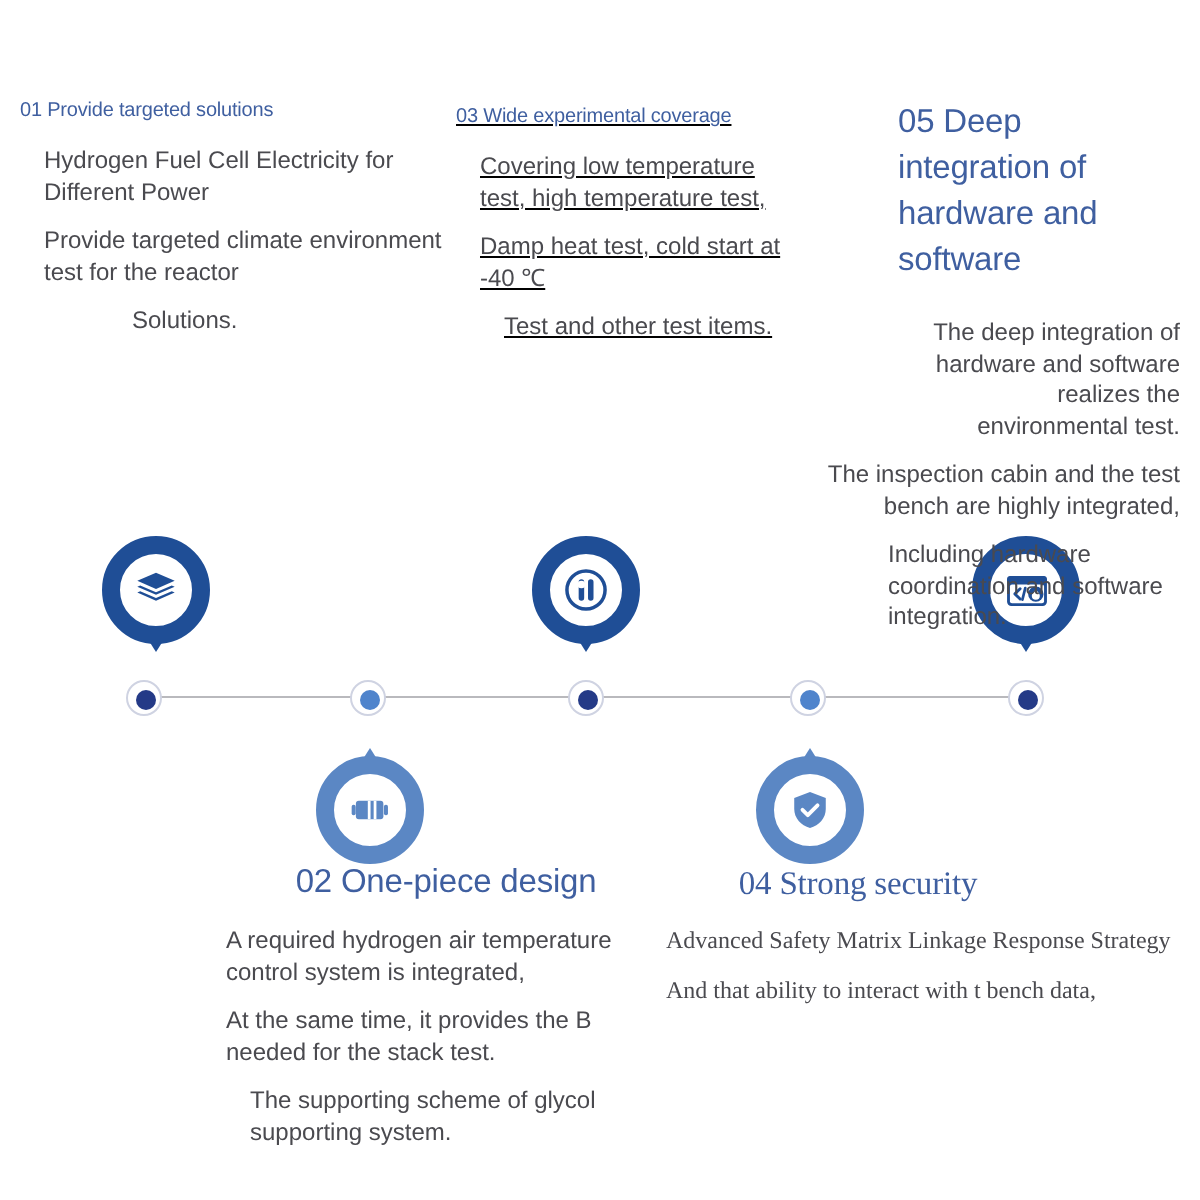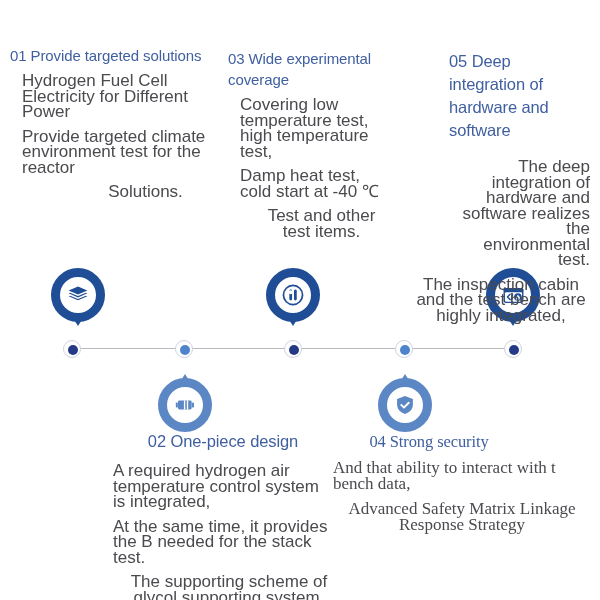--- a/index.html
+++ b/index.html
@@ -97,37 +97,37 @@
     justify-content: center;
   }
   .pin .glyph svg { display: block; }
 
   
   .col {
     position: absolute;
   }
   .col-title {
     color: #3f5fa0;
-    font-size: 15px;
+    font-size: 10px;
     line-height: 21px;
     font-weight: normal;
     margin: 0 0 7px 0;
     letter-spacing: -0.1px;
   }
   .col-title.big {
     font-size: 16.5px;
     line-height: 23px;
   }
   .col p {
     margin: 0 0 9px 0;
     color: #4a4a4f;
-    font-size: 17px;
+    font-size: 12px;
     line-height: 15.5px;
   }
-  .col p:last-child { margin-bottom: 0; text-align: center; }
+  .col p:last-child { margin-bottom: 0; }
   .indent { padding-left: 22px; }
   .indent-sm { padding-left: 12px; }
   .right { text-align: right; }
   .center { text-align: center; }
 </style>
 </head>
 <body>
 
 <div id="stage">
 
@@ -215,39 +215,40 @@
     </div>
   </div>
 
   <div class="col" style="left:10px; top:45px; width:215px;">
     <div class="col-title">01 Provide targeted solutions</div>
     <p class="indent-sm">Hydrogen Fuel Cell Electricity for Different Power</p>
     <p class="indent-sm">Provide targeted climate environment test for the reactor</p>
     <p class="indent" style="padding-left:56px;">Solutions.</p>
   </div>
 
-  <div class="col" style="left:228px; top:48px; width:163px;">
+  <div class="col" style="left:228px; top:48px; width:163px;text-decoration:underline;">
     <div class="col-title">03 Wide experimental coverage</div>
     <p class="indent-sm">Covering low temperature test, high temperature test,</p>
     <p class="indent-sm">Damp heat test, cold start at -40 ℃</p>
     <p class="indent" style="padding-left:24px;">Test and other test items.</p>
   </div>
 
   <div class="col" style="left:412px; top:50px; width:178px;">
     <div class="col-title big" style="padding-left:37px;">05 Deep integration of hardware and software</div>
     <p class="right" style="margin-top:17px;margin-left:43px;">The deep integration of hardware and software realizes the environmental test.</p>
     <p class="right">The inspection cabin and the test bench are highly integrated,</p>
+    <p style="padding-left:32px;">Including hardware coordination and software integration.</p>
   </div>
 
   <div class="col" style="left:113px; top:430px; width:220px;">
     <div class="col-title big center">02 One-piece design</div>
     <p style="margin-top:10px;">A required hydrogen air temperature control system is integrated,</p>
     <p>At the same time, it provides the B needed for the stack test.</p>
     <p class="indent-sm">The supporting scheme of glycol supporting system.</p>
   </div>
 
   <div class="col" style="left:333px; top:430px; width:258px;font-family:Liberation Serif, serif;">
     <div class="col-title big center" style="padding-right:66px;">04 Strong security</div>
+    <p style="margin-top:10px;">Advanced Safety Matrix Linkage Response Strategy</p>
     <p>And that ability to interact with t bench data,</p>
-    <p style="margin-top:10px;">Advanced Safety Matrix Linkage Response Strategy</p>
   </div>
 
 </div>
 
 </body></html>

